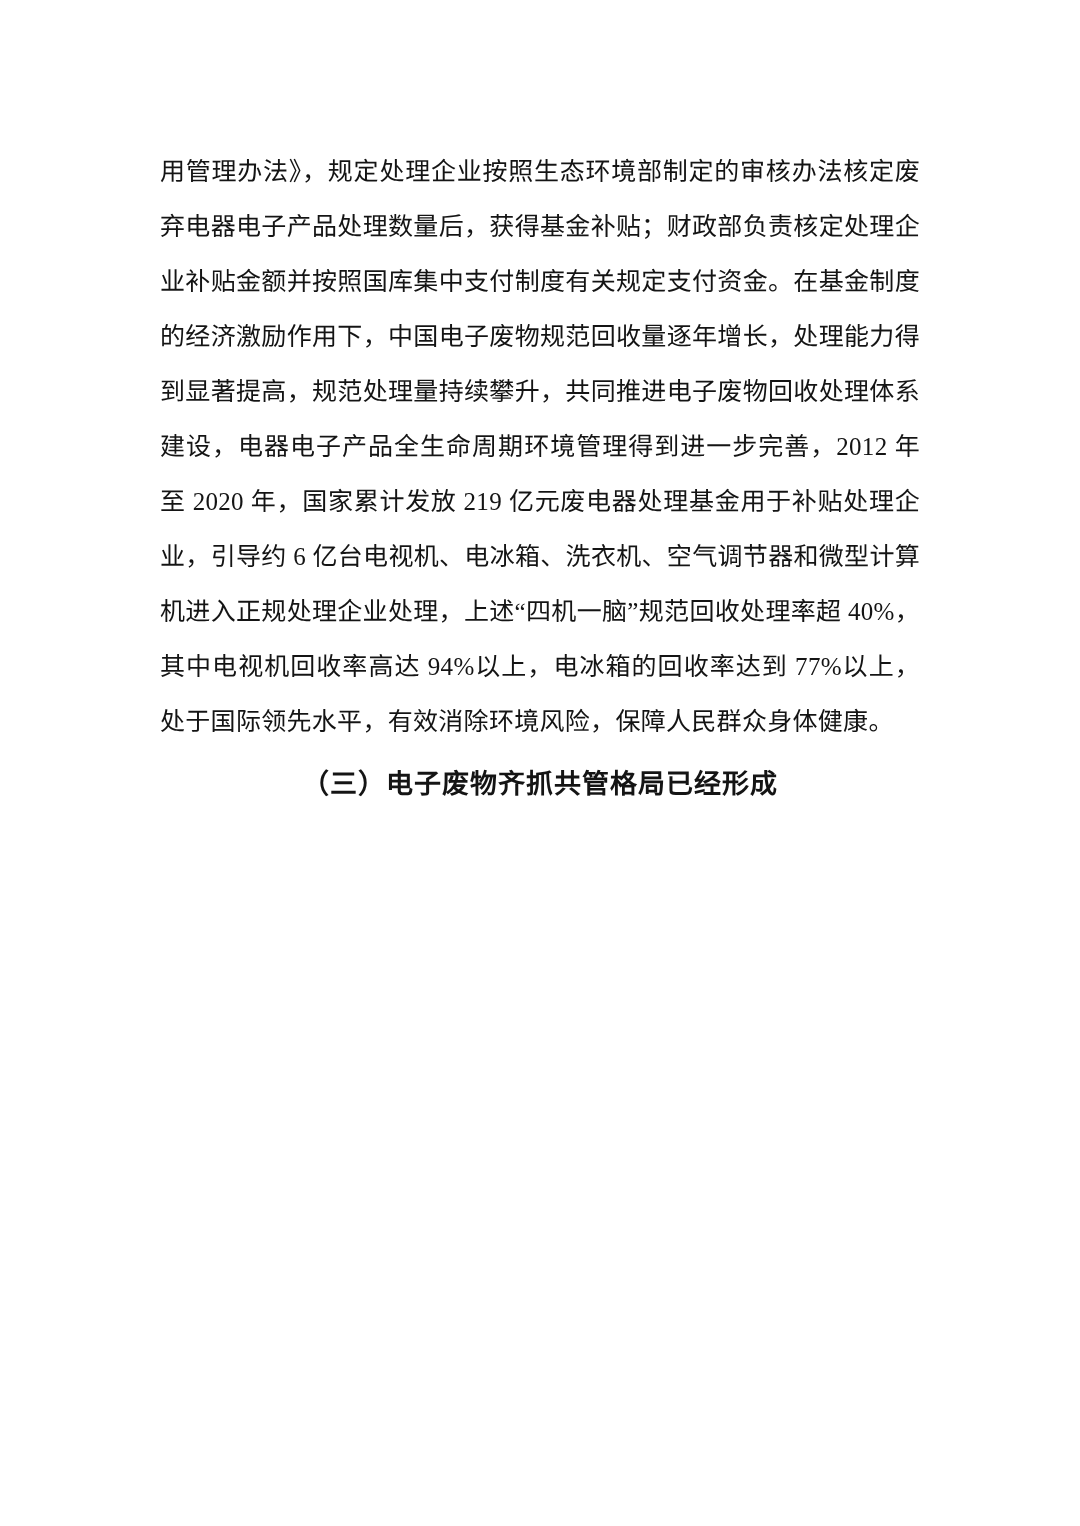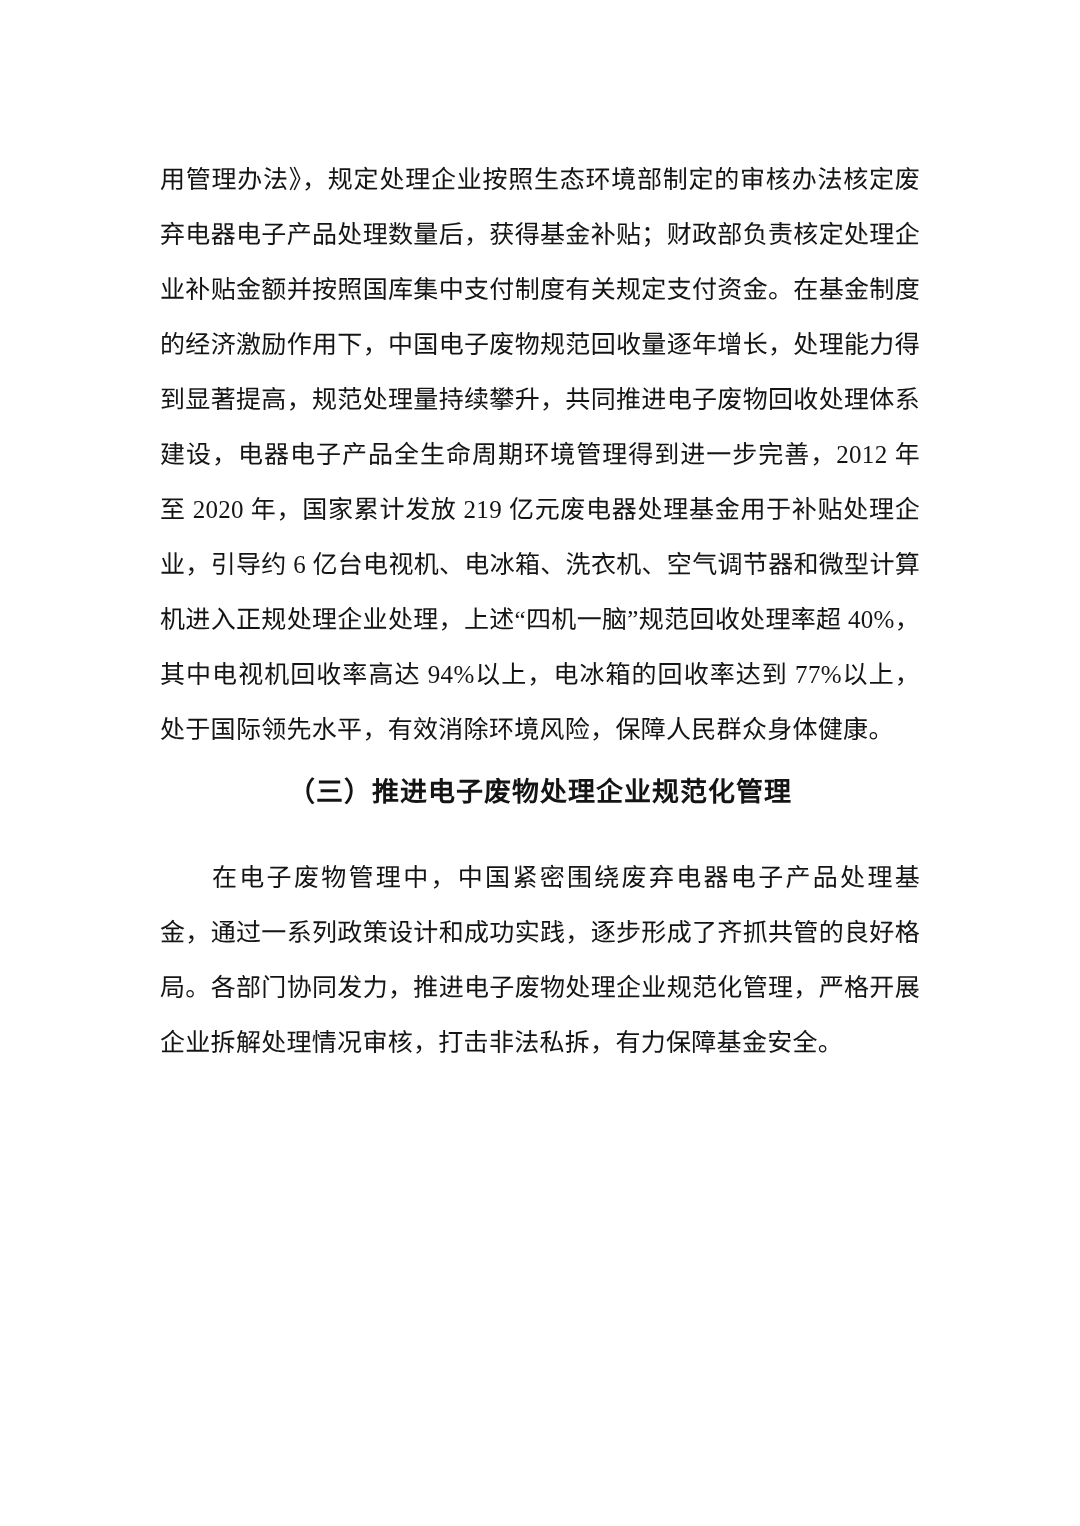--- a/index.html
+++ b/index.html
@@ -4,21 +4,21 @@
 <style>
   html, body {
     margin: 0;
     padding: 0;
     background: #ffffff;
   }
   .page {
     position: relative;
     width: 1080px;
     height: 1351px;
-    margin: 12px auto;
+    margin: 4px auto;
     background: #ffffff;
     overflow: hidden;
     font-family: "Liberation Serif", "DejaVu Serif", serif;
     color: #141414;
   }
   .content {
     position: absolute;
     left: 160px;
     top: 140px;
     width: 760px;
@@ -61,20 +61,19 @@
 </style>
 </head>
 <body>
 
 <div class="page">
   <div class="content">
 
     <p class="body">用管理办法》，规定处理企业按照生态环境部制定的审核办法核定废弃电器电子产品处理数量后，获得基金补贴；财政部负责核定处理企业补贴金额并按照国库集中支付制度有关规定支付资金。在基金制度的经济激励作用下，中国电子废物规范回收量逐年增长，处理能力得到显著提高，规范处理量持续攀升，共同推进电子废物回收处理体系建设，电器电子产品全生命周期环境管理得到进一步完善，2012 年至 2020 年，国家累计发放 219 亿元废电器处理基金用于补贴处理企业，引导约 6 亿台电视机、电冰箱、洗衣机、空气调节器和微型计算机进入正规处理企业处理，上述“四机一脑”规范回收处理率超 40%，其中电视机回收率高达 94%以上，电冰箱的回收率达到 77%以上，处于国际领先水平，有效消除环境风险，保障人民群众身体健康。</p>
 
 
-    <h3 class="heading">（三）推进电子废物处理企业规范化管理</h3>
+    <h3 class="heading">（三）电子废物齐抓共管格局已经形成</h3>
 
-    <p class="body indent">在电子废物管理中，中国紧密围绕废弃电器电子产品处理基金，通过一系列政策设计和成功实践，逐步形成了齐抓共管的良好格局。各部门协同发力，推进电子废物处理企业规范化管理，严格开展企业拆解处理情况审核，打击非法私拆，有力保障基金安全。</p>
 
   </div>
 
   <div class="page-number">- 9 -</div>
 </div>
 
 </body></html>

